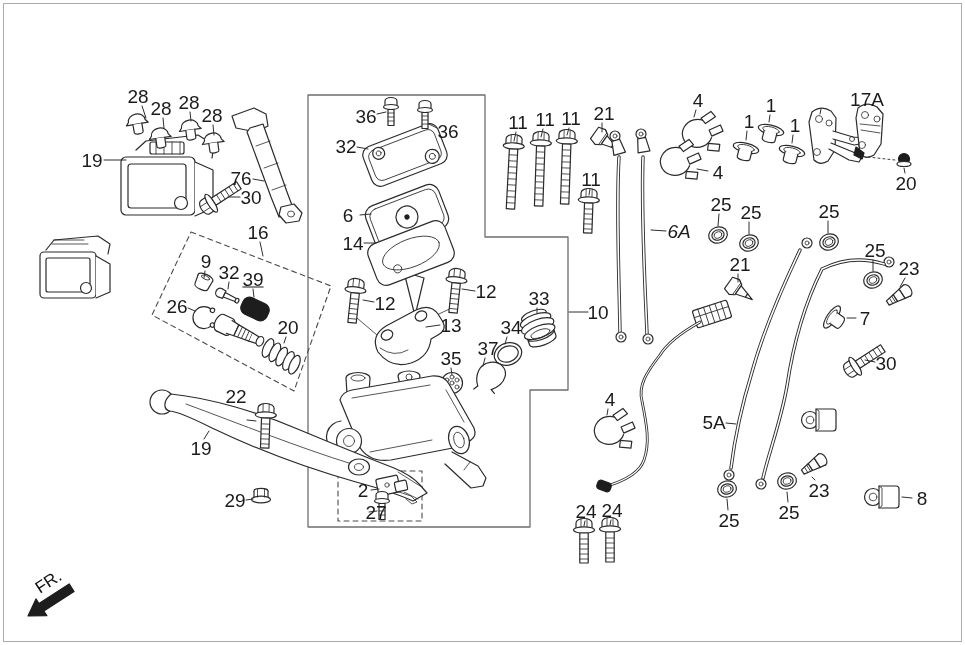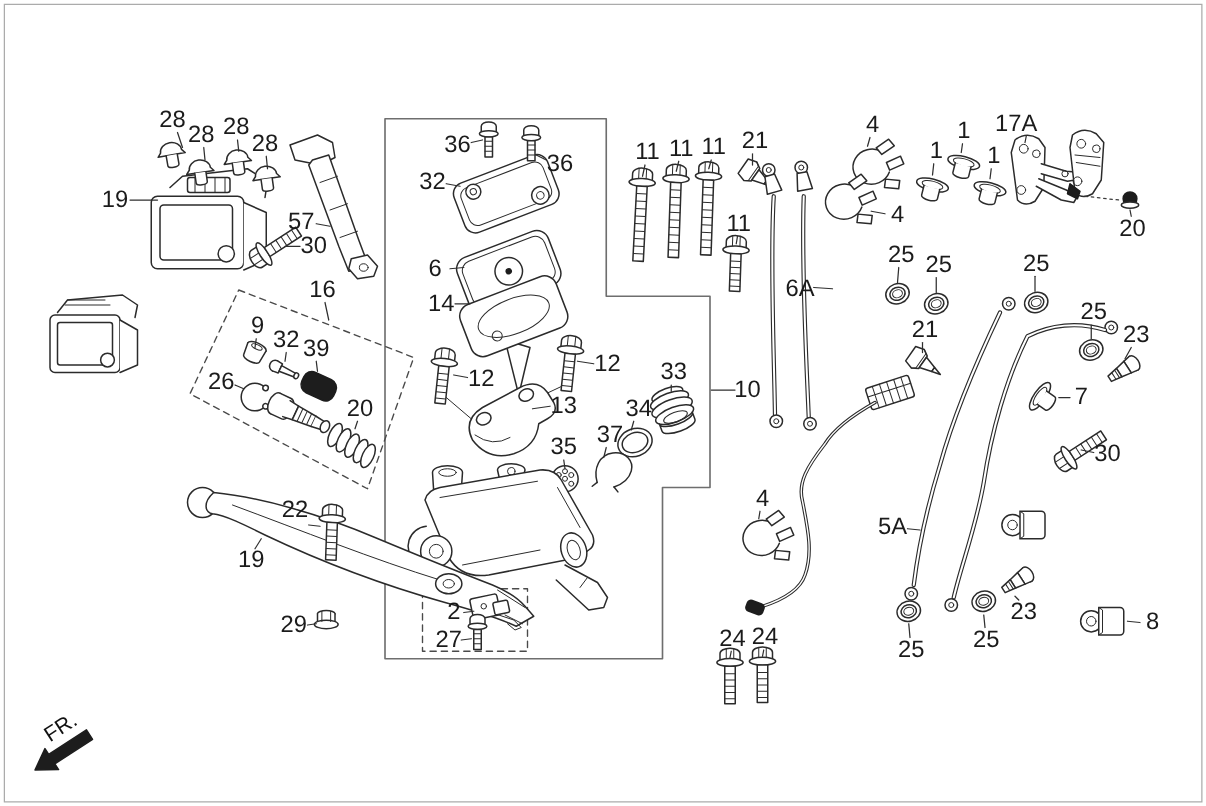--- a/index.html
+++ b/index.html
@@ -440,58 +440,58 @@
         <line x1="611" y1="520" x2="610" y2="525" class="leader"></line>
       </g>
 </svg>
 
 <div id="labels">
       <div class="part-label" style="left: 138px; top: 96px;">28</div>
       <div class="part-label" style="left: 161px; top: 108px;">28</div>
       <div class="part-label" style="left: 189px; top: 102px;">28</div>
       <div class="part-label" style="left: 212px; top: 115px;">28</div>
       <div class="part-label" style="left: 92px; top: 160px;">19</div>
-      <div class="part-label" style="left: 241px; top: 178px;">57</div>
+      <div class="part-label" style="left: 241px; top: 178px;">76</div>
       <div class="part-label" style="left: 251px; top: 197px;">30</div>
       <div class="part-label" style="left: 366px; top: 116px;">36</div>
       <div class="part-label" style="left: 448px; top: 131px;">36</div>
       <div class="part-label" style="left: 346px; top: 146px;">32</div>
       <div class="part-label" style="left: 348px; top: 215px;">6</div>
       <div class="part-label" style="left: 353px; top: 243px;">14</div>
       <div class="part-label" style="left: 258px; top: 232px;">16</div>
       <div class="part-label" style="left: 206px; top: 261px;">9</div>
       <div class="part-label" style="left: 229px; top: 272px;">32</div>
-      <div class="part-label" style="left: 253px; top: 279px;">39</div>
+      <div class="part-label" style="left: 253px; top: 279px; text-decoration: underline;">39</div>
       <div class="part-label" style="left: 177px; top: 306px;">26</div>
       <div class="part-label" style="left: 288px; top: 327px;">20</div>
       <div class="part-label" style="left: 385px; top: 303px;">12</div>
       <div class="part-label" style="left: 486px; top: 291px;">12</div>
       <div class="part-label" style="left: 451px; top: 325px;">13</div>
       <div class="part-label" style="left: 451px; top: 358px;">35</div>
       <div class="part-label" style="left: 488px; top: 348px;">37</div>
       <div class="part-label" style="left: 511px; top: 327px;">34</div>
       <div class="part-label" style="left: 539px; top: 298px; text-align: right;">33</div>
       <div class="part-label" style="left: 598px; top: 312px;">10</div>
       <div class="part-label" style="left: 363px; top: 490px;">2</div>
-      <div class="part-label" style="left: 359px; top: 512px; text-align: center;">27</div>
+      <div class="part-label" style="left: 376px; top: 512px; text-align: center;">27</div>
       <div class="part-label" style="left: 201px; top: 448px;">19</div>
-      <div class="part-label" style="left: 236px; top: 408px;">22</div>
+      <div class="part-label" style="left: 236px; top: 396px;">22</div>
       <div class="part-label" style="left: 235px; top: 500px;">29</div>
       <div class="part-label" style="left: 518px; top: 122px;">11</div>
       <div class="part-label" style="left: 545px; top: 119px;">11</div>
       <div class="part-label" style="left: 571px; top: 118px;">11</div>
       <div class="part-label" style="left: 591px; top: 179px;">11</div>
       <div class="part-label" style="left: 604px; top: 113px;">21</div>
-      <div class="part-label" style="left: 640px; top: 231px;">6A</div>
+      <div class="part-label" style="left: 679px; top: 231px; font-style: italic;">6A</div>
       <div class="part-label" style="left: 698px; top: 100px;">4</div>
       <div class="part-label" style="left: 718px; top: 172px;">4</div>
       <div class="part-label" style="left: 771px; top: 105px;">1</div>
       <div class="part-label" style="left: 749px; top: 121px;">1</div>
       <div class="part-label" style="left: 795px; top: 125px;">1</div>
-      <div class="part-label" style="left: 813px; top: 99px;">17A</div>
+      <div class="part-label" style="left: 867px; top: 99px;">17A</div>
       <div class="part-label" style="left: 906px; top: 183px; text-align: center;">20</div>
       <div class="part-label" style="left: 721px; top: 204px;">25</div>
       <div class="part-label" style="left: 751px; top: 212px;">25</div>
       <div class="part-label" style="left: 829px; top: 211px;">25</div>
       <div class="part-label" style="left: 875px; top: 250px;">25</div>
       <div class="part-label" style="left: 740px; top: 264px;">21</div>
       <div class="part-label" style="left: 909px; top: 268px;">23</div>
       <div class="part-label" style="left: 865px; top: 318px;">7</div>
       <div class="part-label" style="left: 886px; top: 363px;">30</div>
       <div class="part-label" style="left: 714px; top: 422px;">5A</div>

